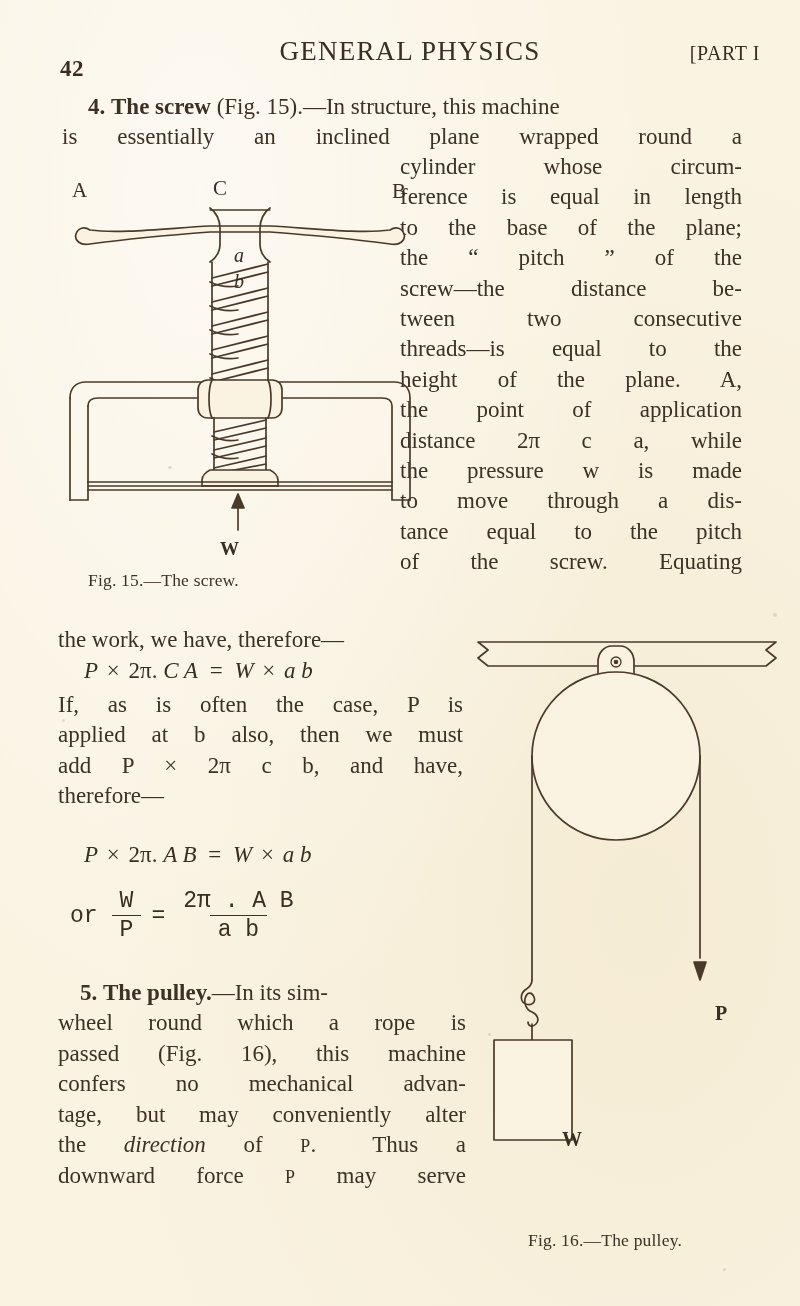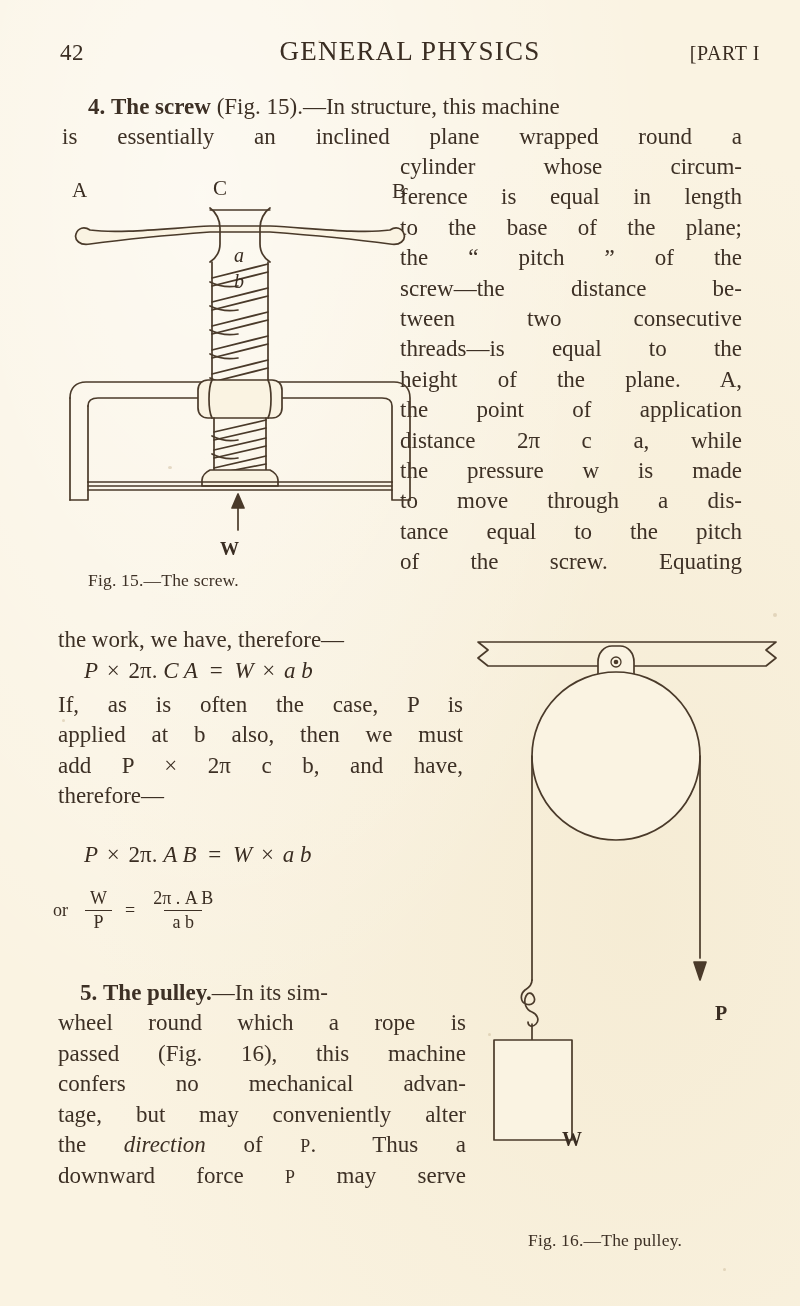--- a/index.html
+++ b/index.html
@@ -21,22 +21,22 @@
       #faf3e2;
   }
   .speck { position: absolute; background: #cdbb9b; border-radius: 50%; opacity: .5; }
 
   
   .header {
     position: absolute; top: 36px; left: 60px; right: 40px;
     height: 34px;
   }
   .folio {
-    position: absolute; left: 0; top: 4px;
-    font-size: 23px; letter-spacing: .5px;
+    position: absolute; left: 0; top: 20px;
+    font-size: 23px; letter-spacing: .5px; font-weight: bold;
   }
   .runhead {
     position: absolute; left: 0; right: 0; top: 0;
     text-align: center;
     font-size: 27px;
     letter-spacing: 1.2px;
   }
   .partlabel {
     position: absolute; right: 0; top: 6px;
     font-size: 20px;
@@ -71,21 +71,21 @@
   .eq {
     position: absolute;
     font-size: 23px;
     font-style: normal;
   }
   .eq .v { font-style: italic; font-family: "Liberation Serif", serif; }
   .eq .op { font-style: normal; padding: 0 3px; }
   #eq1 { left: 84px; top: 658px; }
   #eq2 { left: 84px; top: 842px; }
 
-  .fracbox { position: absolute; left: 53px; top: 888px; font-size: 18px; }
+  .fracbox { position: absolute; left: 70px; top: 888px; font-size: 23px; font-family: Liberation Mono, monospace; }
   .fracrow { display: flex; align-items: center; }
   .orword { margin-right: 10px; font-style: normal; }
   .frac { display: inline-flex; flex-direction: column; align-items: center; vertical-align: middle; margin: 0 4px; }
   .frac .num { padding: 0 8px 1px; }
   .frac .den { padding: 1px 8px 0; border-top: 1.6px solid #3d3025; }
   .eqsign { margin: 0 6px; }
 
   
   .cap {
     position: absolute;

